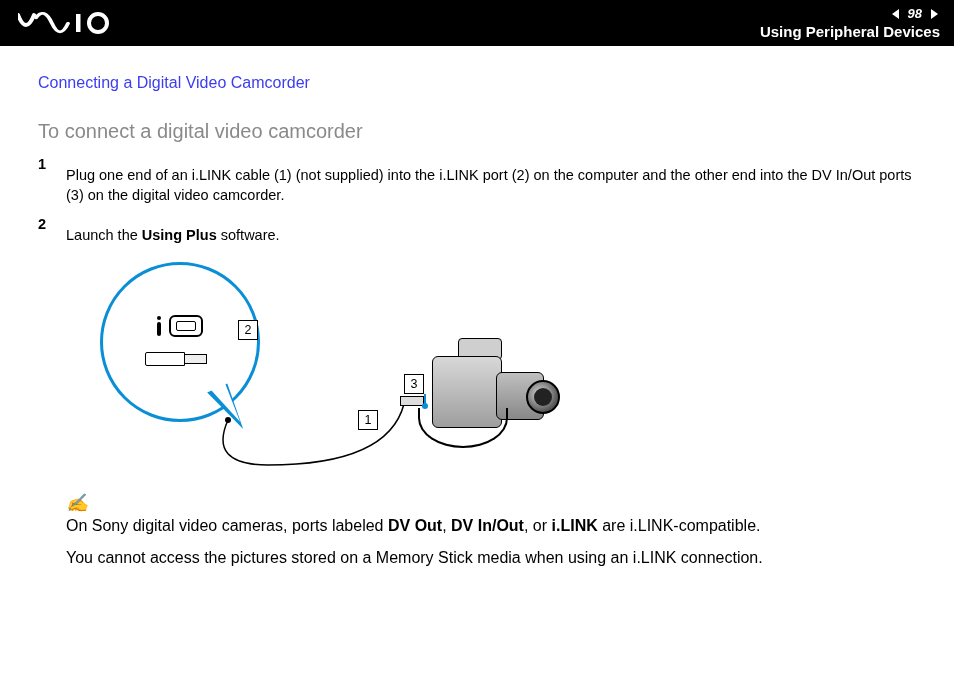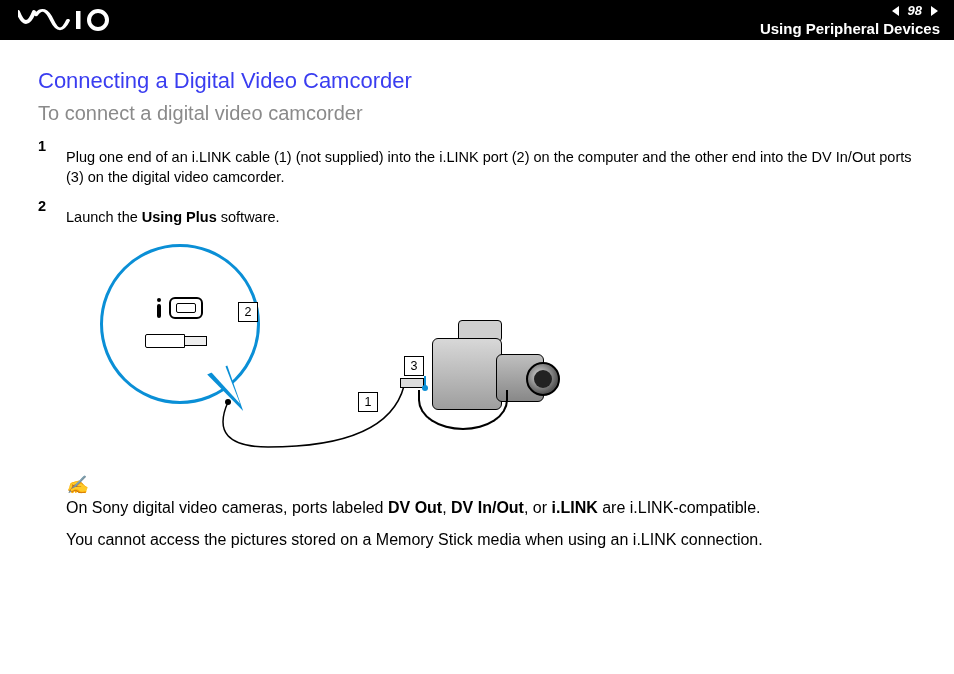--- a/index.html
+++ b/index.html
@@ -5,21 +5,21 @@
   * { box-sizing: border-box; margin: 0; padding: 0; }
   body {
     font-family: "Helvetica Neue", Arial, sans-serif;
     width: 954px;
     height: 674px;
     background: #fff;
     position: relative;
     color: #000;
   }
   .header {
-    height: 40px;
+    height: 46px;
     background: #000;
     display: flex;
     align-items: center;
     justify-content: space-between;
     padding: 0 14px 0 18px;
   }
   .vaio-logo {
     color: #fff;
     font-family: Arial, sans-serif;
   }
@@ -43,22 +43,22 @@
   .section-label {
     font-weight: bold;
     font-size: 15px;
   }
   .content {
     padding: 28px 38px 20px 38px;
   }
   h1.title {
     color: #3a3df0;
     font-weight: 400;
-    font-size: 22px;
-    margin-bottom: 8px;
+    font-size: 16px;
+    margin-bottom: 28px;
   }
   .subtitle {
     color: #8a8a8a;
     font-size: 20px;
     font-weight: 400;
     margin-bottom: 12px;
   }
   .steps {
     list-style: none;
     font-size: 14.5px;

